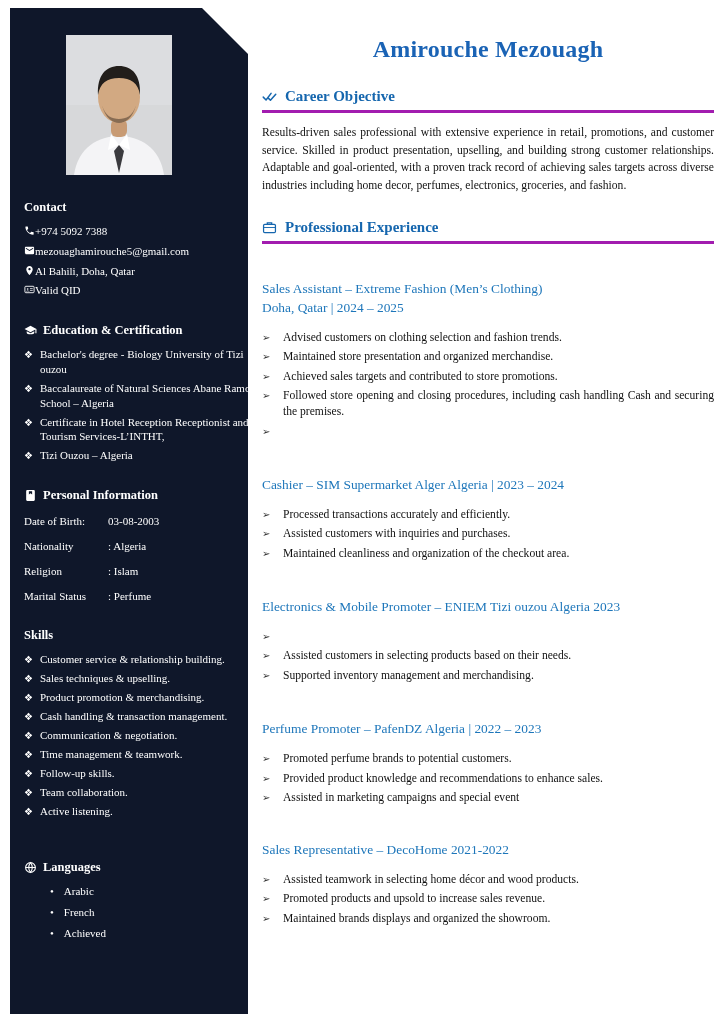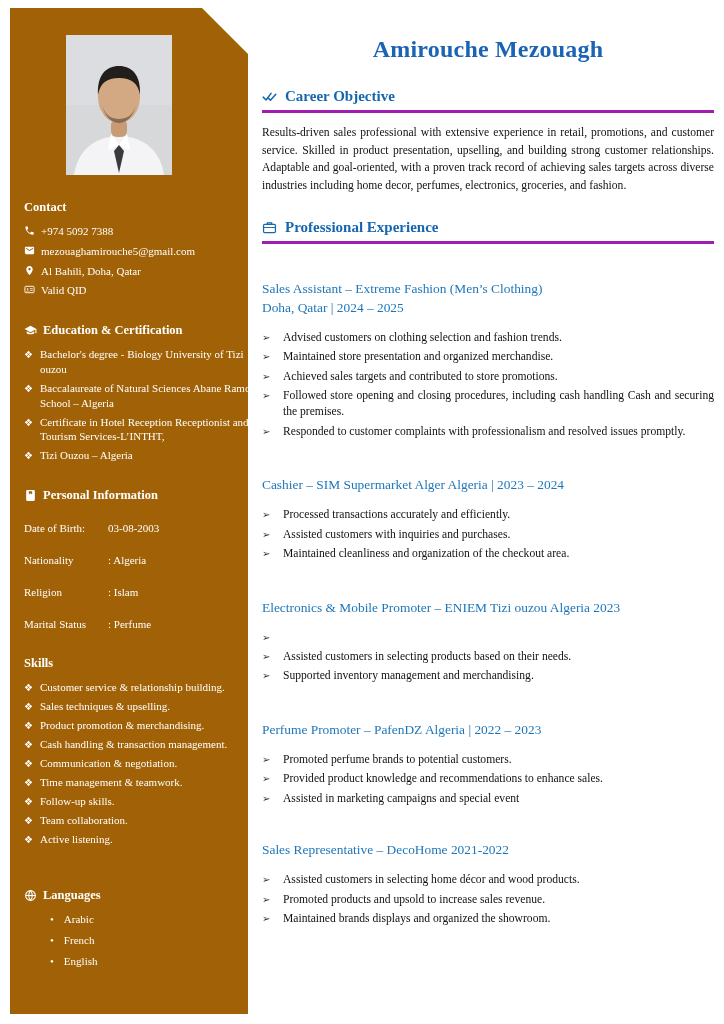--- a/index.html
+++ b/index.html
@@ -1,35 +1,35 @@
 <!DOCTYPE html>
 <html><head>
 <meta charset="utf-8">
 <style>
   html,body{margin:0;padding:0}
   body{width:724px;height:1024px;background:#fff;font-family:"Liberation Serif",serif;color:#1a1a1a;position:relative}
   .page{position:absolute;inset:0;background:#fff;overflow:hidden}
 
   
-  .sidebar{position:absolute;left:10px;top:8px;width:238px;bottom:10px;background:#a16207;color:#fff;
+  .sidebar{position:absolute;left:10px;top:8px;width:238px;bottom:10px;background:#0f172a;color:#fff;
     clip-path:polygon(0 0,192px 0,238px 46px,238px 100%,0 100%);
     padding:0 11px 0 14px;font-size:11px;line-height:1.35}
   .photo{width:106px;height:140px;margin:27px 0 0 42px;background:#d9dadc}
   .photo svg{width:100%;height:100%;display:block}
   .s-sec{margin-top:24px}
   .s-sec.languages{margin-top:40px}
   .s-title{display:flex;align-items:center;gap:6px;font-size:12.5px;font-weight:bold;margin:0 0 8px;color:#fff}
   ul{list-style:none;margin:0;padding:0}
-  .c-item{display:flex;align-items:flex-start;gap:6px;margin:5px 0}
+  .c-item{display:flex;align-items:flex-start;margin:5px 0}
   .icn svg{display:block}
   .c-icn svg{width:11px;height:11px;margin-top:1px}
   .h-icn svg{width:13px;height:13px}
   .d-item{display:flex;gap:7px;margin:4px 0;align-items:flex-start}
   .d-marker{flex:0 0 auto;font-size:10px;line-height:1.5}
-  .p-row{display:flex;margin:17px 0}
+  .p-row{display:flex;margin:10px 0}
   .p-label{flex:0 0 84px}
   .lang-item{display:flex;gap:10px;margin:6px 0;padding-left:26px}
 
   
   .main{position:absolute;left:262px;top:0;width:452px;padding-top:36px}
   .name{margin:0;text-align:center;font-size:24px;font-weight:bold;color:#1a63b5;letter-spacing:.2px}
   .m-head{display:flex;align-items:center;gap:8px;margin-top:25px;padding-bottom:5px;border-bottom:3px solid #a21caf;
     font-size:15px;font-weight:bold;color:#1566ae}
   .m-icn svg{width:15px;height:15px}
   .objective{margin:11px 0 0;font-size:11.6px;line-height:1.52;text-align:justify;color:#111}
@@ -221,21 +221,21 @@
           <li class="lang-item">
             <span class="l-marker">•</span>
             <span class="l-txt">Arabic</span>
           </li>
           <li class="lang-item">
             <span class="l-marker">•</span>
             <span class="l-txt">French</span>
           </li>
           <li class="lang-item">
             <span class="l-marker">•</span>
-            <span class="l-txt">English</span>
+            <span class="l-txt">Achieved</span>
           </li>
         </ul>
     </section>
   </aside>
 
   <main class="main">
     <h1 class="name">Amirouche Mezouagh</h1>
 
     <div class="m-head">
       <span class="icn m-icn">
@@ -274,21 +274,20 @@
             <li class="j-item">
               <span class="j-marker">➢</span>
               <span class="j-txt">Achieved sales targets and contributed to store promotions.</span>
             </li>
             <li class="j-item">
               <span class="j-marker">➢</span>
               <span class="j-txt">Followed store opening and closing procedures, including cash handling Cash and securing the premises.</span>
             </li>
             <li class="j-item">
               <span class="j-marker">➢</span>
-              <span class="j-txt">Responded to customer complaints with professionalism and resolved issues promptly.</span>
             </li>
           </ul>
         </section>
         <section class="job">
           <h3 class="job-title">Cashier – SIM Supermarket Alger Algeria | 2023 – 2024</h3>
           <ul class="j-list">
             <li class="j-item">
               <span class="j-marker">➢</span>
               <span class="j-txt">Processed transactions accurately and efficiently.</span>
             </li>
@@ -333,21 +332,21 @@
               <span class="j-marker">➢</span>
               <span class="j-txt">Assisted in marketing campaigns and special event</span>
             </li>
           </ul>
         </section>
         <section class="job">
           <h3 class="job-title">Sales Representative – DecoHome 2021-2022</h3>
           <ul class="j-list">
             <li class="j-item">
               <span class="j-marker">➢</span>
-              <span class="j-txt">Assisted customers in selecting home décor and wood products.</span>
+              <span class="j-txt">Assisted teamwork in selecting home décor and wood products.</span>
             </li>
             <li class="j-item">
               <span class="j-marker">➢</span>
               <span class="j-txt">Promoted products and upsold to increase sales revenue.</span>
             </li>
             <li class="j-item">
               <span class="j-marker">➢</span>
               <span class="j-txt">Maintained brands displays and organized the showroom.</span>
             </li>
           </ul>

